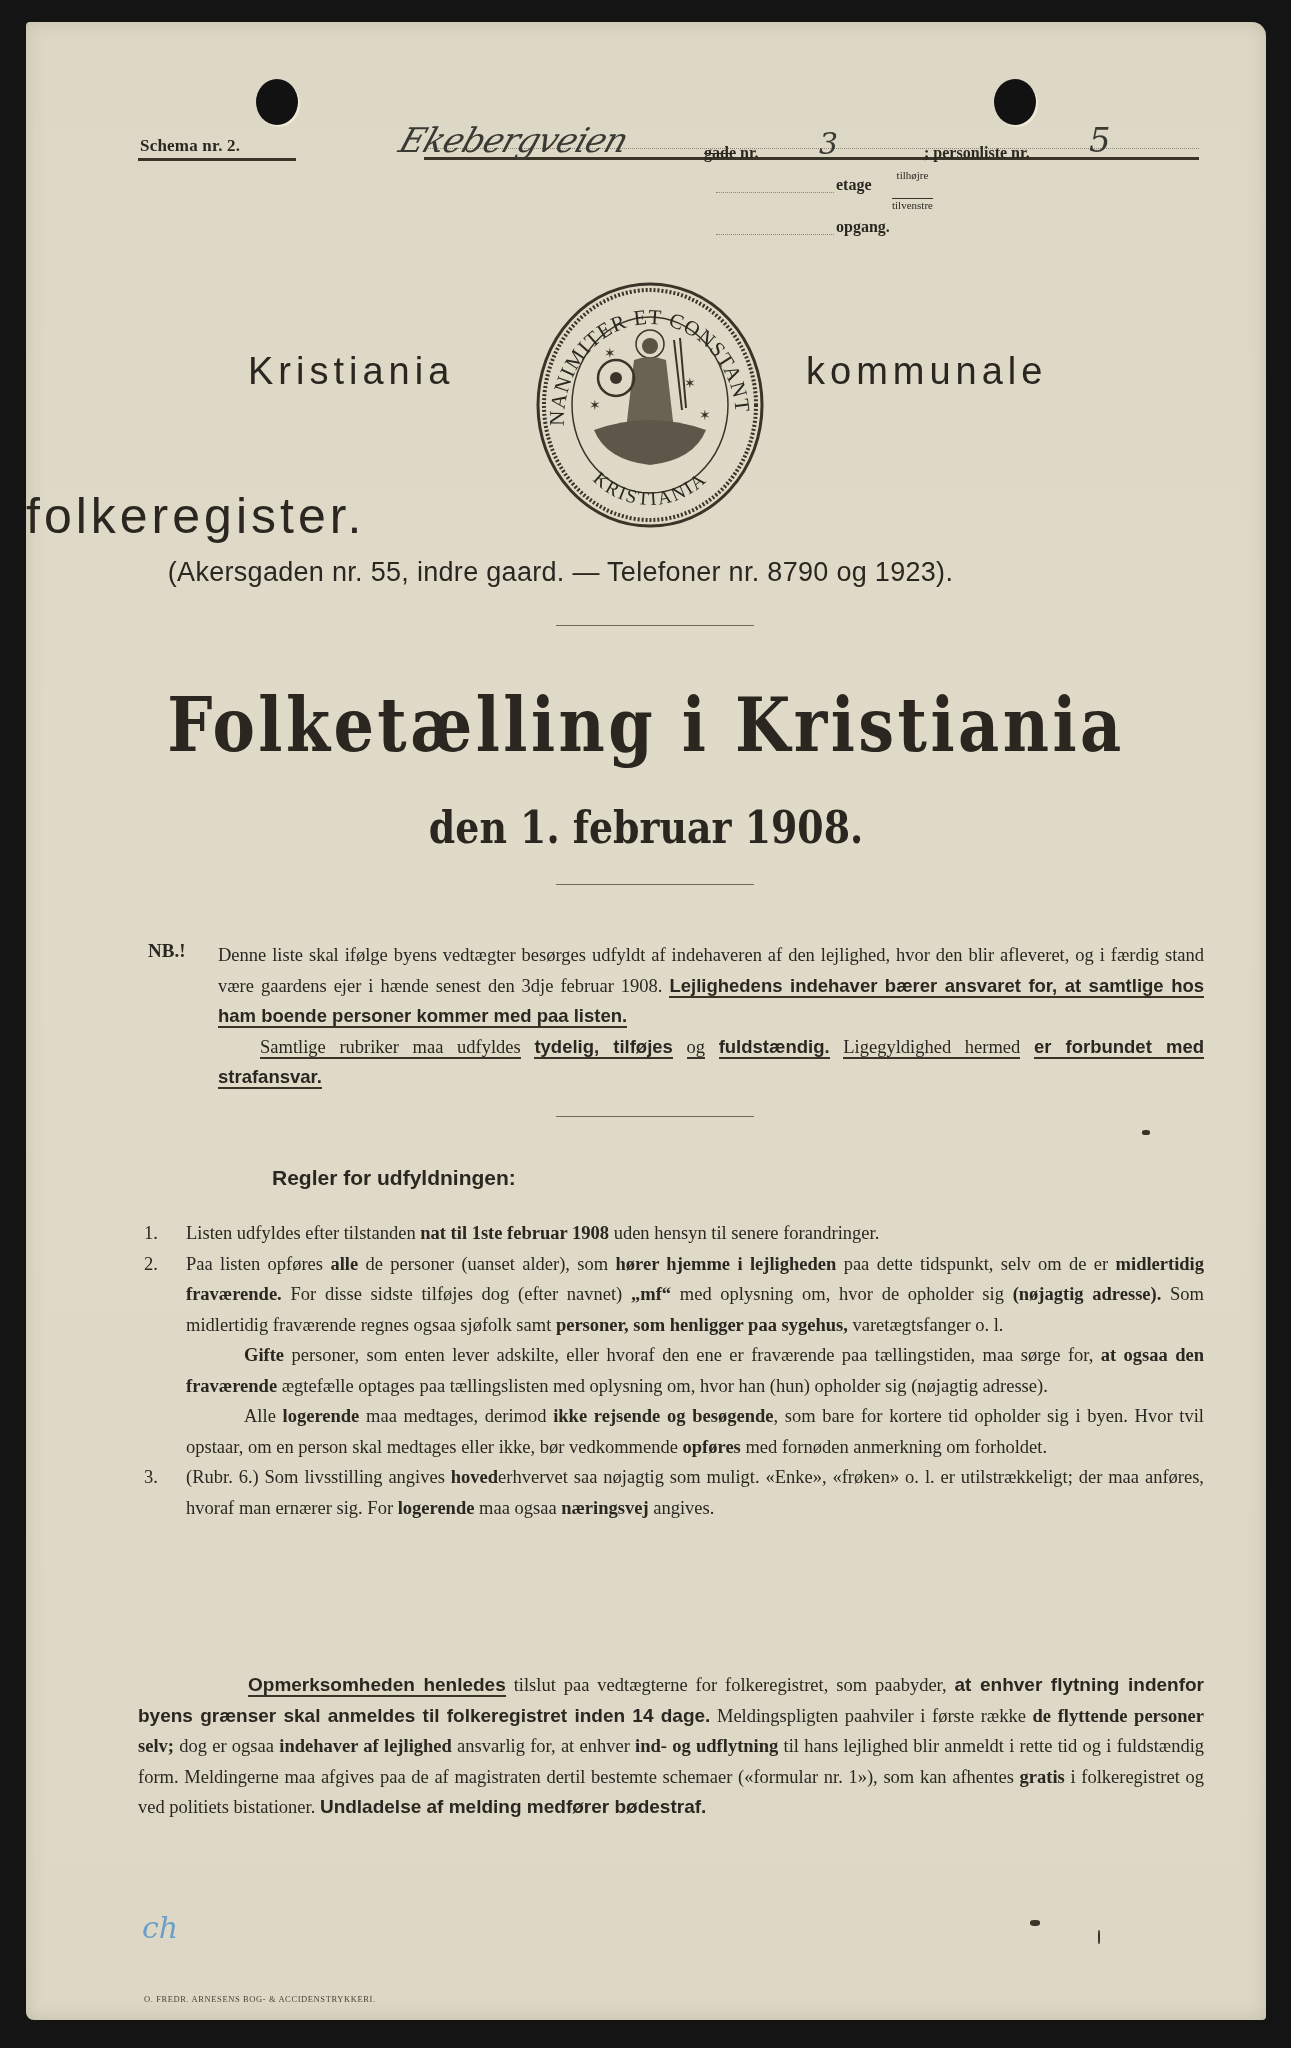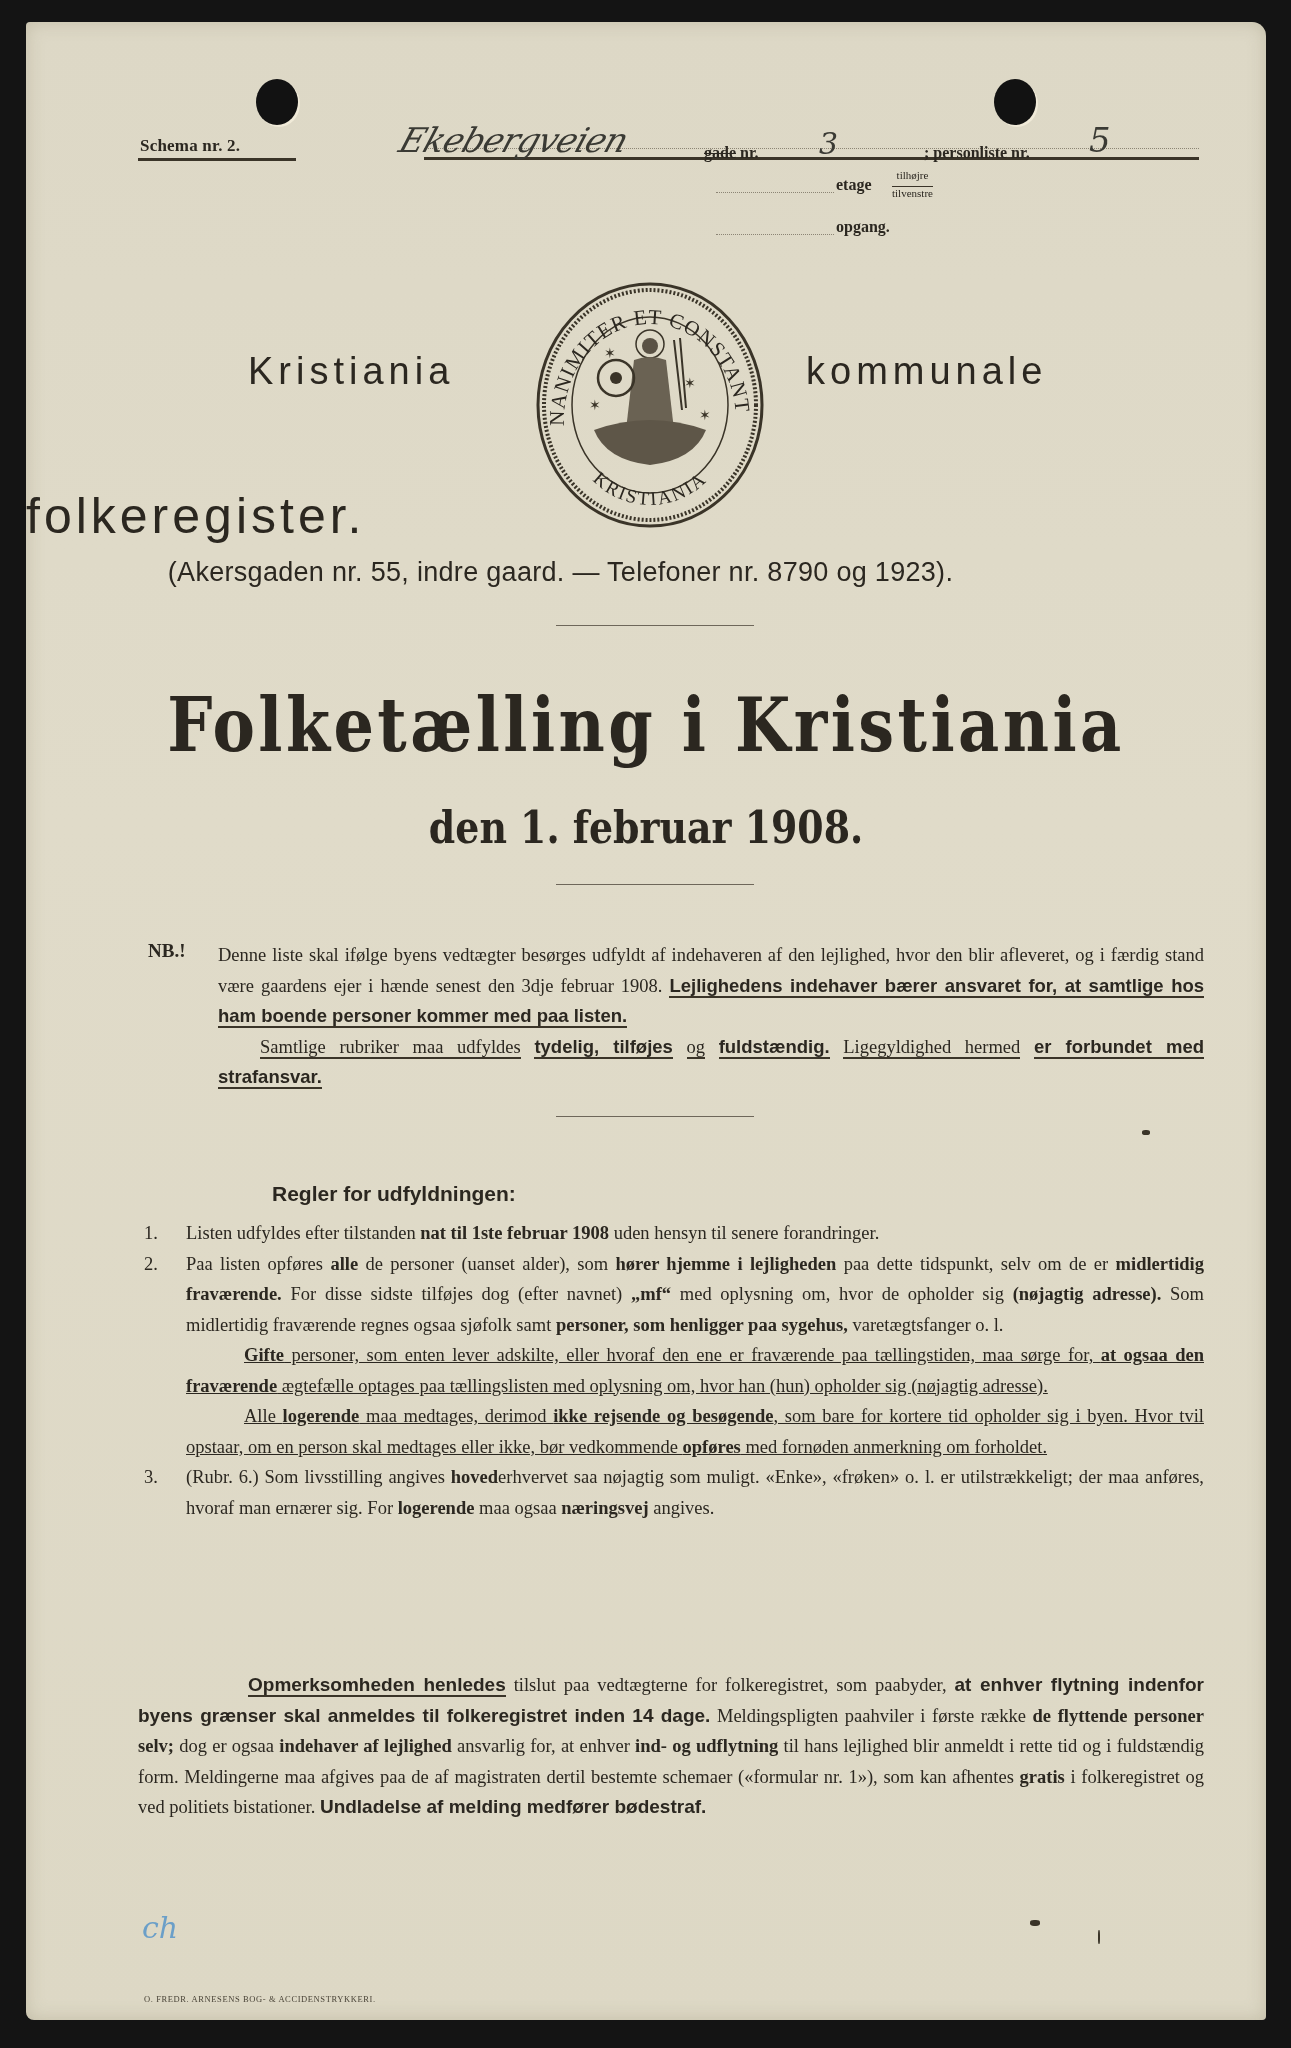--- a/index.html
+++ b/index.html
@@ -19,21 +19,21 @@
   .hand{font-family:"DejaVu Serif",serif;font-style:italic;color:#3a3a34;}
   .street-hand{left:375px;top:98px;font-size:34px;letter-spacing:-1px;transform:skewX(-18deg);}
   .gade{left:678px;top:122px;font-size:16px;font-weight:bold;}
   .gade s{text-decoration:line-through;}
   .nr-hand{left:793px;top:104px;font-size:30px;}
   .personliste{left:898px;top:122px;font-size:16px;font-weight:bold;}
   .pl-hand{left:1063px;top:98px;font-size:34px;}
   .etage-dots{left:690px;top:170px;width:118px;border-bottom:1px dotted #8c8575;}
   .etage{left:810px;top:154px;font-size:16px;font-weight:bold;}
   .frac{left:866px;top:147px;font-size:11px;text-align:center;line-height:13px;}
-  .frac .top{border-bottom:1px solid #3a3428;padding-bottom:4px;}
+  .frac .top{border-bottom:1px solid #3a3428;padding-bottom:16px;}
   .opgang-dots{left:690px;top:212px;width:118px;border-bottom:1px dotted #8c8575;}
   .opgang{left:810px;top:196px;font-size:16px;font-weight:bold;}
   .sans{font-family:"Liberation Sans","DejaVu Sans",sans-serif;font-weight:normal;}
   .kris{left:222px;top:328px;font-size:38px;letter-spacing:5px;}
   .komm{left:780px;top:328px;font-size:38px;letter-spacing:5px;}
   .seal{left:508px;top:258px;width:232px;height:250px;}
   .folk{left:0;width:1200px;top:465px;font-size:50px;letter-spacing:4px;}
   .addr{left:0;width:1069px;text-align:center;top:535px;font-size:27px;letter-spacing:.3px;}
   .rule{height:1px;background:#6e675a;}
   .r1{left:530px;top:603px;width:198px;}
@@ -42,25 +42,25 @@
   .title{left:0;width:1240px;text-align:center;top:660px;font-size:74px;letter-spacing:4px;
          font-family:"DejaVu Serif",serif;font-weight:bold;transform:scaleX(.86);}
   .subtitle{left:0;width:1240px;text-align:center;top:780px;font-size:44px;
          font-family:"DejaVu Serif",serif;font-weight:bold;transform:scaleX(.86);}
   .body{font-size:18.5px;line-height:30.5px;text-align:justify;}
   .nb-label{left:122px;top:918px;font-size:19px;font-weight:bold;}
   .nb{left:192px;top:918px;width:986px;}
   .nb p{margin:0;}
   b{font-weight:bold;}
   .ul{border-bottom:2px solid #3a3428;}
-  .regler-h{left:246px;top:1144px;font-size:21px;font-weight:bold;font-family:"Liberation Sans",sans-serif;margin-top:16px;}
+  .regler-h{left:246px;top:1144px;font-size:21px;font-weight:bold;font-family:"Liberation Sans",sans-serif;}
   .rules{left:118px;top:1196px;width:1060px;}
   .rules .item{position:relative;padding-left:42px;}
   .rules .num{position:absolute;left:0;top:0;}
-  .rules .indent{text-indent:58px;text-decoration:underline;}
+  .rules .indent{text-indent:58px;}
   .notice{left:112px;top:1648px;width:1066px;font-size:18.5px;line-height:30.5px;text-align:justify;}
   .notice .lead{text-indent:110px;}
   .big{font-family:"Liberation Sans",sans-serif;font-weight:bold;font-size:19px;}
   .final{left:112px;top:1830px;width:1066px;font-size:18.5px;line-height:30.5px;font-weight:bold;}
   .final .lead{text-indent:116px;}
   .printer{left:118px;top:1972px;font-size:8.5px;letter-spacing:.6px;color:#4a4438;}
   .blue{left:116px;top:1888px;font-size:30px;color:#6b9fc8;font-family:"DejaVu Serif",serif;font-style:italic;}
   .specks{position:absolute;background:#3a3428;border-radius:40%;}
 </style>
 </head>

